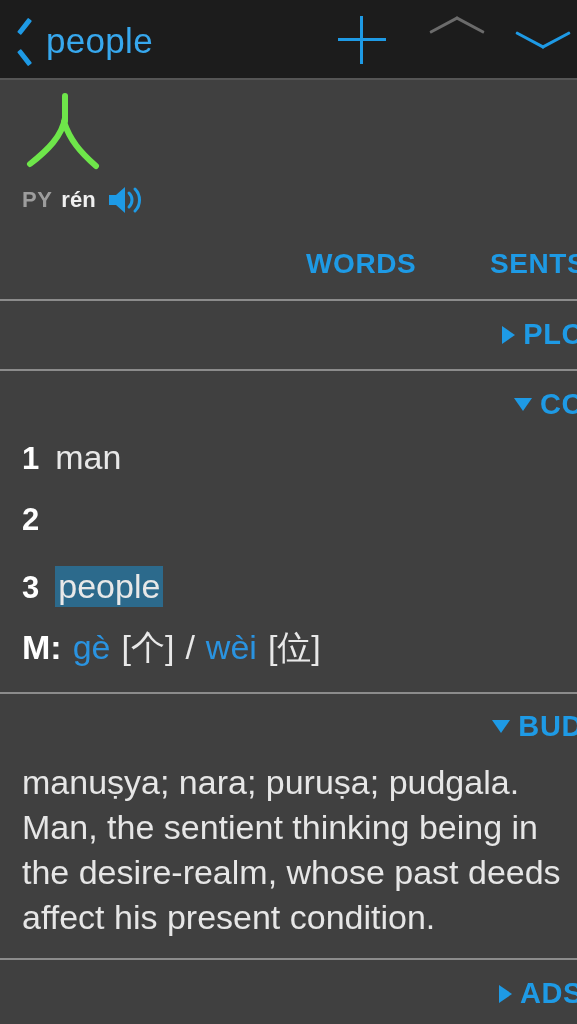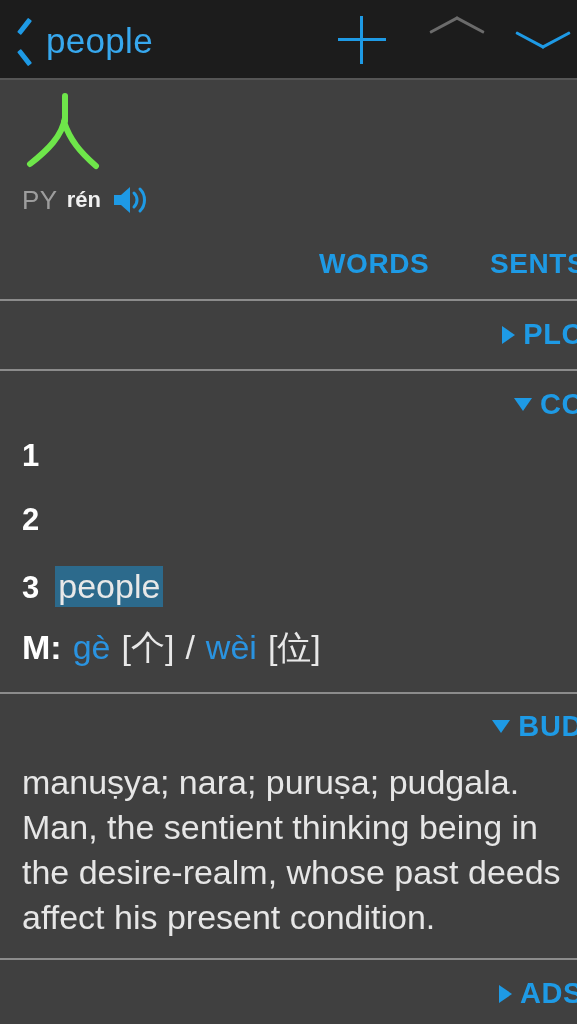--- a/index.html
+++ b/index.html
@@ -140,22 +140,22 @@
     position: absolute;
     left: 22px;
     top: 185px;
     display: flex;
     align-items: center;
     gap: 9px;
     line-height: 1;
   }
   .py-tag {
     color: #9d9d9d;
-    font-size: 26px;
-    font-weight: normal;
+    font-size: 22px;
+    font-weight: bold;
     letter-spacing: 0.5px;
   }
   .py-read {
     color: #f0f0f0;
     font-size: 22px;
     font-weight: 700;
   }
   .speaker {
     width: 36px;
     height: 30px;
@@ -182,21 +182,21 @@
     white-space: nowrap;
   }
   .tab.active {
     background: #1e9ae5;
     color: #19222b;
     border-radius: 22px;
     padding: 0 16px;
   }
   .tab-dict  { left: 14px;  }
   .tab-chars { left: 155px; }
-  .tab-words { left: 319px; }
+  .tab-words { left: 306px; }
   .tab-sents { left: 490px; }
 
   .divider {
     position: absolute;
     left: 0;
     width: 577px;
     height: 2px;
     background: #8c8c8c;
   }
 
@@ -336,20 +336,21 @@
 
   <div class="divider" style="top:369px"></div>
 
   <div class="sec-header" style="top:388px">
     <span class="tri tri-down"></span>
     <span>CC</span>
   </div>
 
   <div class="def" style="top:438px">
     <span class="def-num">1</span>
+    <span class="def-text">man</span>
   </div>
   <div class="def" style="top:502px">
     <span class="def-num">2</span>
   </div>
   <div class="def" style="top:566px">
     <span class="def-num">3</span>
     <span class="def-text highlight">people</span>
   </div>
 
   <div class="measure">

